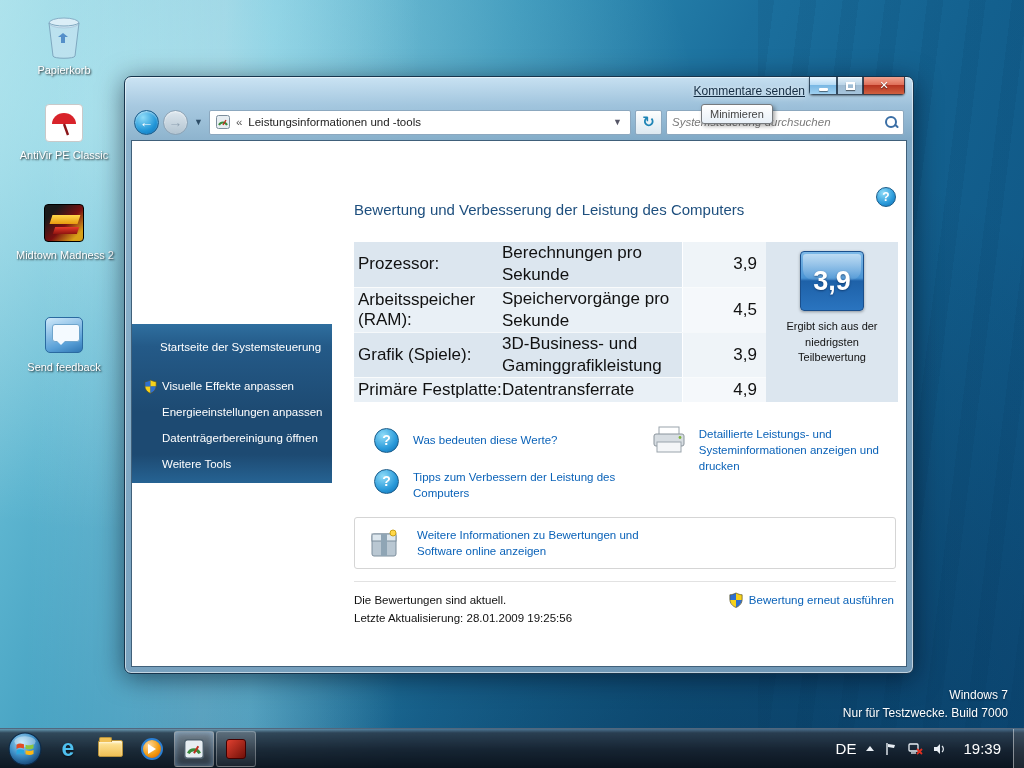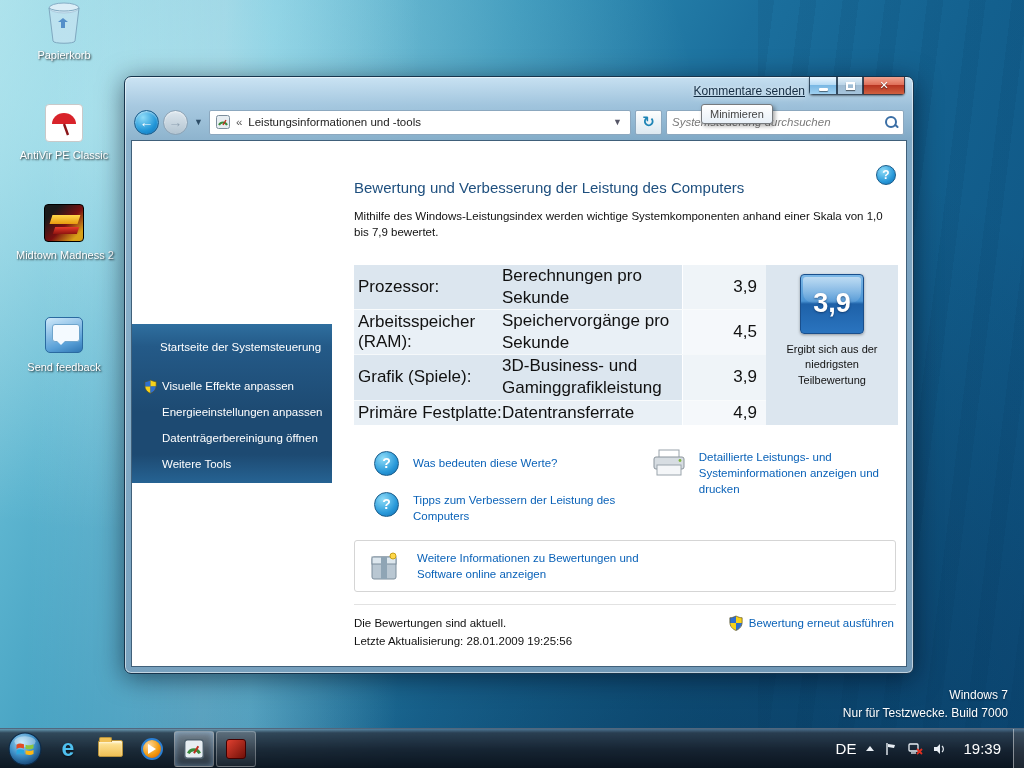--- a/index.html
+++ b/index.html
@@ -141,21 +141,21 @@
   .clock { padding:0 6px; }
   .show-desktop { width:11px; height:40px; margin-left:4px; border-left:1px solid rgba(255,255,255,.45); background:rgba(255,255,255,.08); cursor:pointer; }
 </style>
 </head>
 <body>
 
 <div class="desktop">
   <div class="bg-streak1"></div>
   <div class="bg-streak2"></div>
 
-  <div class="dicon" style="top:0;">
+  <div class="dicon" style="top:15px;">
     <div class="ic">
       <svg width="40" height="46" viewBox="0 0 40 46">
         <ellipse cx="20" cy="8" rx="15" ry="5" fill="rgba(225,240,248,.9)" stroke="#86aec6"></ellipse>
         <path d="M5 8 L9 41 C9 44 31 44 31 41 L35 8 C30 12 10 12 5 8 Z" fill="rgba(205,228,242,.55)" stroke="#7fa8c0"></path>
         <path d="M14 22 l5 -4 l5 4 l-3 0 l0 6 l-4 0 l0 -6 Z" fill="#3a7abf" opacity=".8"></path>
       </svg>
     </div>
     <div class="lbl">Papierkorb</div>
   </div>
   <div class="dicon" style="top:100px;">
@@ -252,21 +252,20 @@
             <span>Weitere Tools</span>
           </div>
         </div>
       </div>
 
       <div class="content">
         <div class="help-btn">
             <span>?</span>
           </div>
         <h1 class="page-title">Bewertung und Verbesserung der Leistung des Computers</h1>
-        <p class="intro">Mithilfe des Windows-Leistungsindex werden wichtige Systemkomponenten anhand einer Skala von 1,0 bis 7,9 bewertet.</p>
 
         <div class="wei-table">
           <div class="tbody">
             <div class="rows-col">
               <div class="trow">
                 <div class="c-comp">Prozessor:</div>
                 <div class="c-ass">Berechnungen pro Sekunde</div>
                 <div class="c-score">3,9</div>
               </div>
               <div class="trow">

